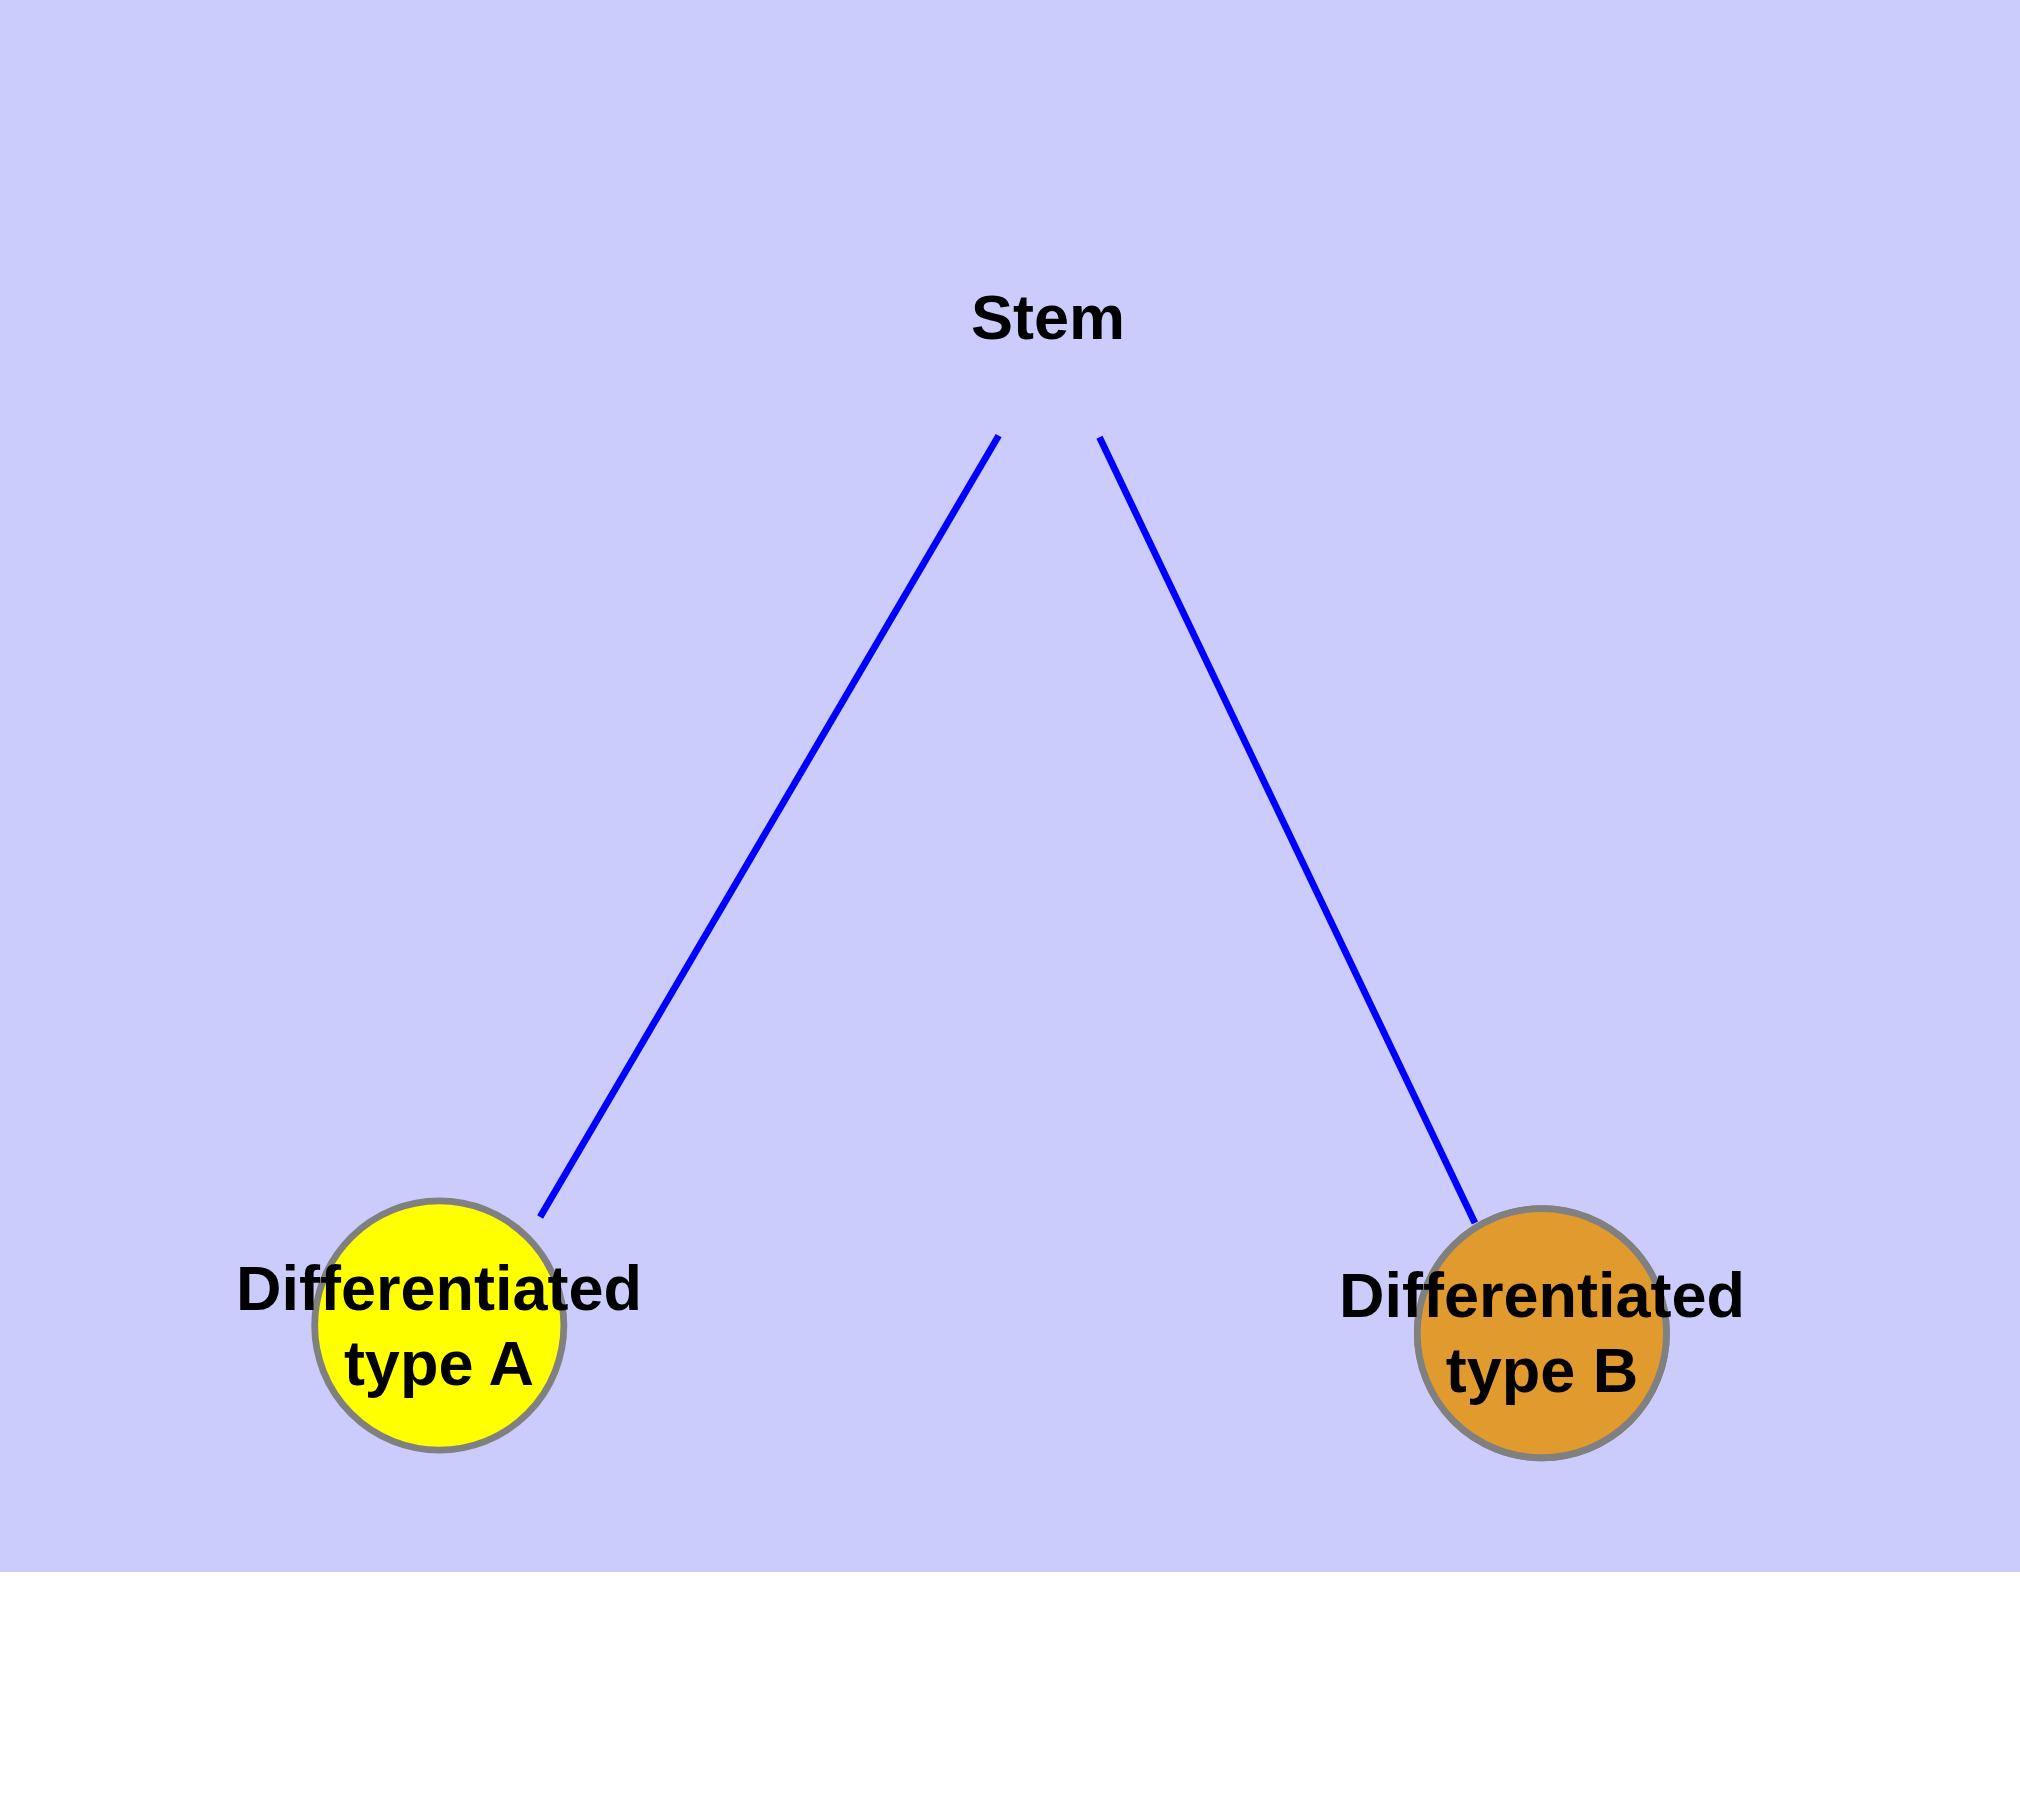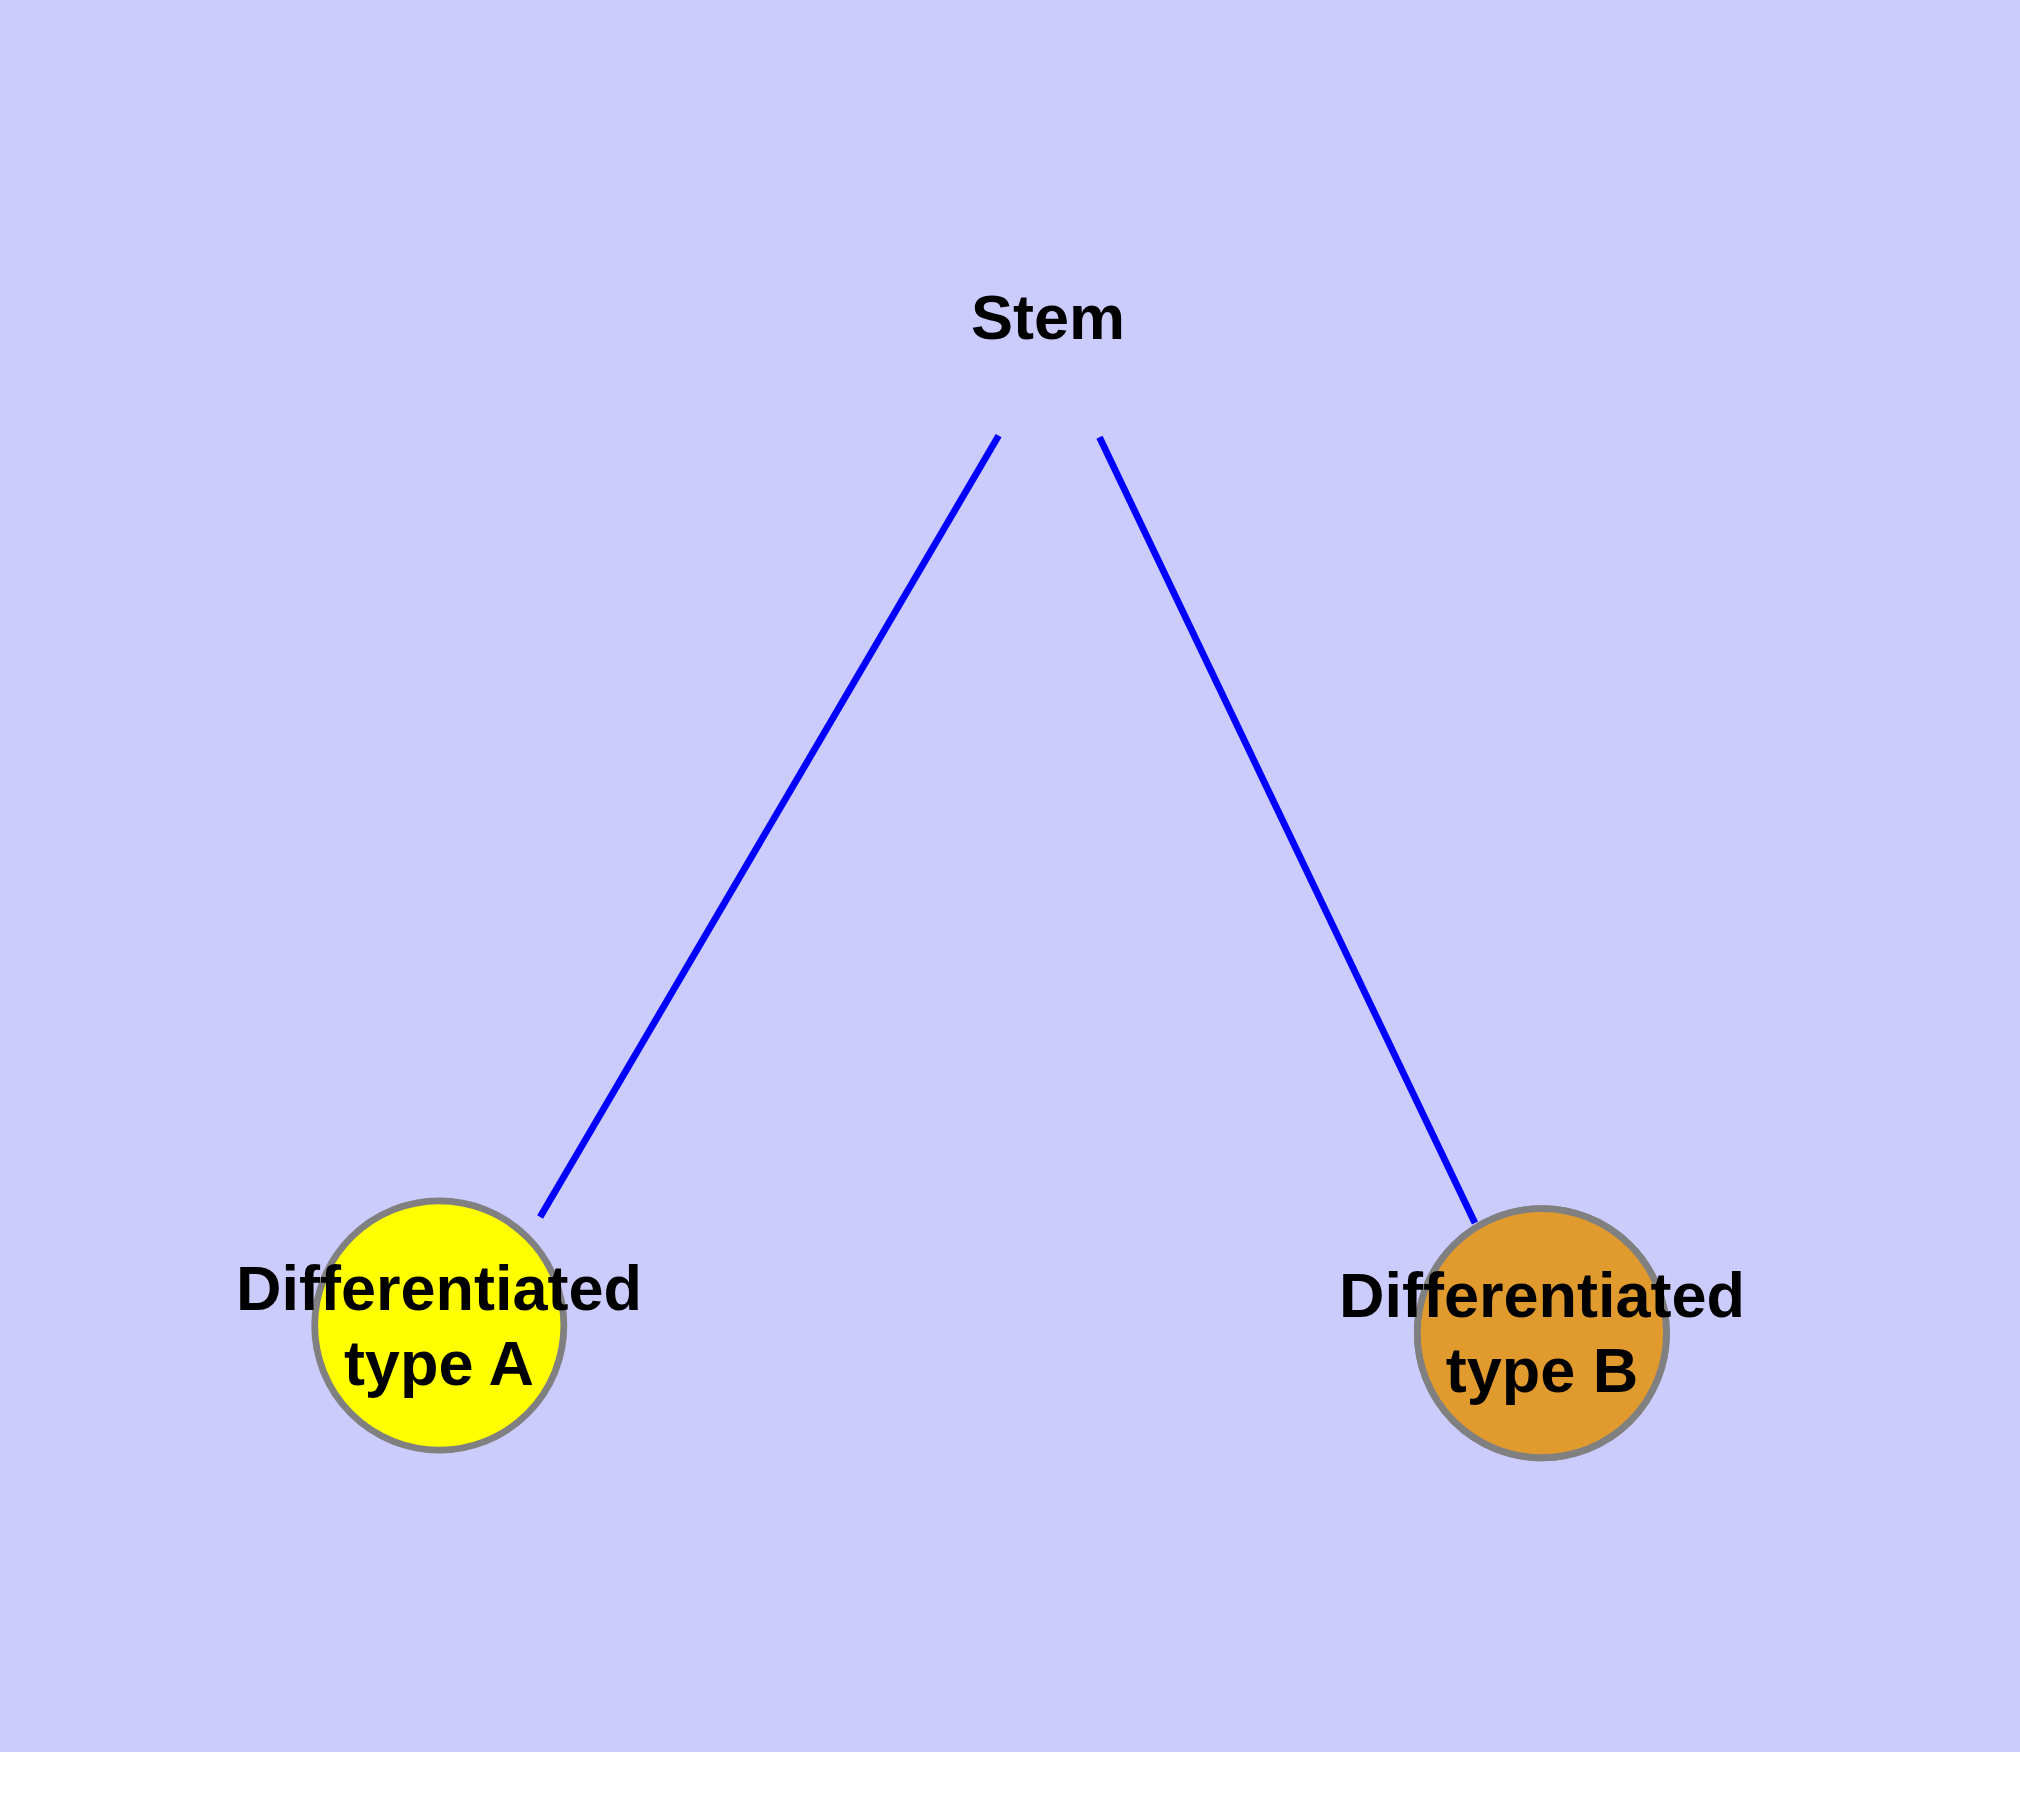--- a/index.html
+++ b/index.html
@@ -38,21 +38,21 @@
     transform: translate(-50%, -50%);
     pointer-events: none;
   }
   .node-label.two-line {
     line-height: 75px;
   }
 </style>
 </head>
 <body>
 
-<div id="graph-canvas" style="background: rgb(204, 204, 252); width: 2021px; height: 1752px;">
+<div id="graph-canvas" style="background: rgb(204, 204, 252); width: 2021px; height: 1572px;">
 
   <svg id="graph-svg" viewBox="0 0 2384 2138" style="width: 2021px; height: 1812px;">
     <g>
       <line x1="1178" y1="514" x2="637" y2="1436" stroke="#0000ff" stroke-width="8" stroke-linecap="butt"></line>
       <line x1="1297" y1="516" x2="1740" y2="1443" stroke="#0000ff" stroke-width="8" stroke-linecap="butt"></line>
     </g>
     <g cx="1236" cy="374" r="147" fill="#99ff00" stroke="#808080" stroke-width="8">
       <circle cx="518" cy="1564" r="147" fill="#ffff00" stroke="#808080" stroke-width="8"></circle>
       <circle cx="1819" cy="1573" r="147" fill="#e09a2e" stroke="#808080" stroke-width="8"></circle>
       <circle cx="1819" cy="1573" r="147" fill="#e09a2e" stroke="#808080" stroke-width="8"></circle>

